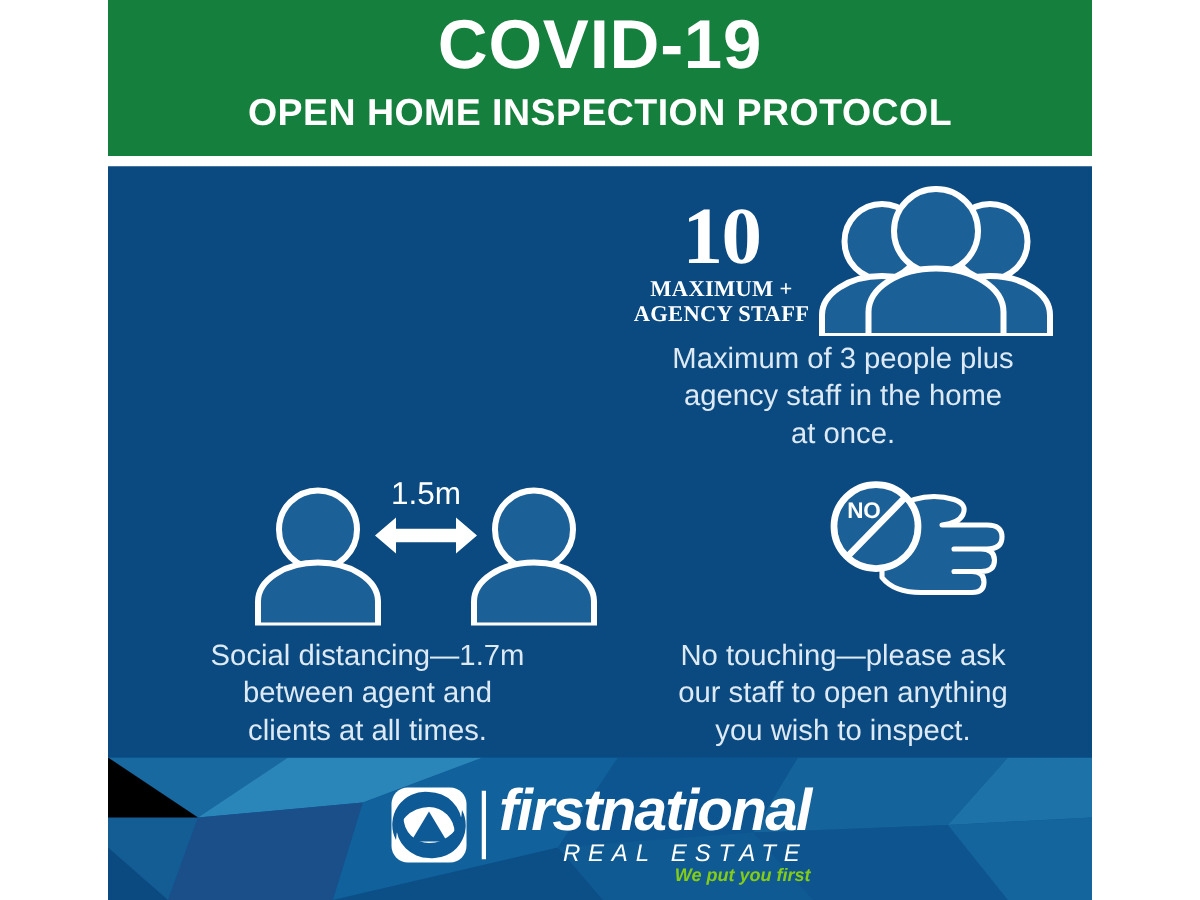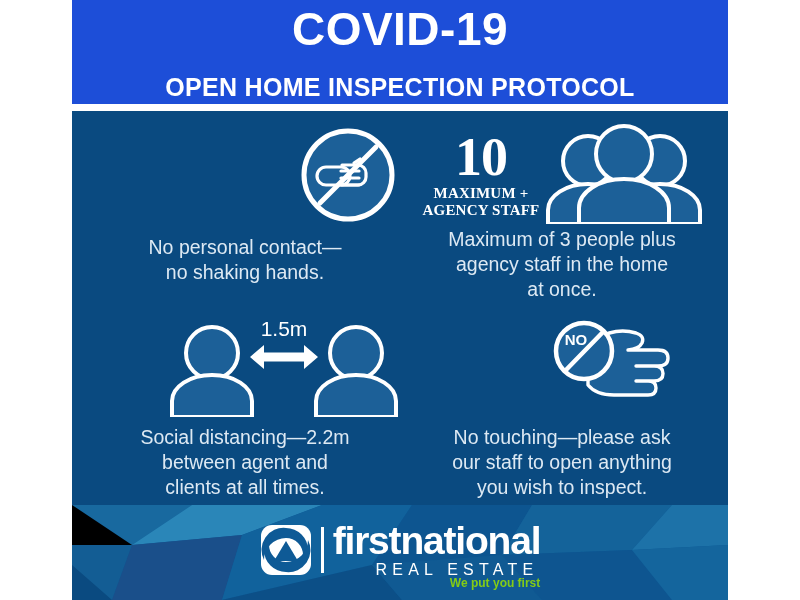--- a/index.html
+++ b/index.html
@@ -24,35 +24,35 @@
     background: #0a4a80;
     overflow: hidden;
   }
 
   
   .header {
     position: absolute;
     left: 0; top: 0;
     width: 100%;
     height: 104px;
-    background: #1d4ed8;
+    background: #15803d;
     text-align: center;
   }
   .title {
     margin: 0;
     padding-top: 5px;
     font-size: 46px;
     font-weight: bold;
     letter-spacing: 0.5px;
     color: #ffffff;
     line-height: 1.05;
     font-family: "Liberation Sans", sans-serif;
   }
   .subtitle {
-    margin: 16px;
+    margin: 4px;
     padding-top: 4px;
     font-size: 25px;
     font-weight: bold;
     letter-spacing: 0.3px;
     color: #ffffff;
     font-family: "Liberation Sans", sans-serif;
   }
   .header-rule {
     position: absolute;
     left: 0;
@@ -155,20 +155,21 @@
     height: 100%;
     display: flex;
     align-items: center;
     justify-content: center;
   }
   .logo-inner {
     display: flex;
     align-items: center;
     gap: 9px;
     transform: translateY(-3px);
+    font-style: italic;
   }
   .logo-text-block {
     position: relative;
     color: #ffffff;
     line-height: 1;
   }
   .logo-word {
     font-size: 39px;
     font-weight: bold;
     letter-spacing: -1.2px;
@@ -200,39 +201,20 @@
 <div class="poster">
 
   <div class="header">
     <h1 class="title">COVID-19</h1>
     <h2 class="subtitle">OPEN HOME INSPECTION PROTOCOL</h2>
   </div>
   <div class="header-rule"></div>
 
   <div class="content">
 
-    <div class="cell cell-contact">
-      <div class="icon-slot">
-        <svg width="104" height="104" viewBox="0 0 104 104">
-          <circle cx="52" cy="52" r="44" fill="#1c6098"></circle>
-          <circle cx="52" cy="52" r="44" fill="none" stroke="#ffffff" stroke-width="5"></circle>
-          <g fill="none" stroke="#ffffff" stroke-width="3.2" stroke-linejoin="round" stroke-linecap="round">
-            <path d="M30 44 h15 a9 9 0 0 1 0 18 H30 a9 9 0 0 1 0 -18 Z"></path>
-            <path d="M46 42 h16 a8 8 0 0 1 8 8 v4 a8 8 0 0 1 -8 8 H46"></path>
-            <path d="M45 48 h18"></path>
-            <path d="M45 55 h18"></path>
-            <path d="M45 62 h18"></path>
-            <path d="M58 40 l6 -4"></path>
-          </g>
-          <line x1="24" y1="80" x2="80" y2="24" stroke="#ffffff" stroke-width="5" stroke-linecap="round"></line>
-        </svg>
-      </div>
-      <div class="cell-caption">No personal contact—
-no shaking hands.</div>
-    </div>
 
     <div class="cell cell-max">
       <div class="max-row">
         <div class="max-num-block">
           <span class="max-number">10</span>
           <span class="max-label">MAXIMUM +
 AGENCY STAFF</span>
         </div>
         <svg width="156" height="100" viewBox="0 0 156 100">
           <g fill="#1c6098" stroke="#ffffff" stroke-width="4">
@@ -258,21 +240,21 @@
             <path d="M4 106 v-16 a40 26 0 0 1 80 0 v16 Z"></path>
             <circle cx="188" cy="42" r="26"></circle>
             <path d="M148 106 v-16 a40 26 0 0 1 80 0 v16 Z"></path>
           </g>
           <text x="116" y="25" text-anchor="middle" fill="#ffffff" font-family="Liberation Sans, sans-serif" font-size="21">1.5m</text>
           <g fill="#ffffff">
             <path d="M82 46 L96 34 L96 41.5 L136 41.5 L136 34 L150 46 L136 58 L136 50.5 L96 50.5 L96 58 Z"></path>
           </g>
         </svg>
       </div>
-      <div class="cell-caption">Social distancing—2.2m
+      <div class="cell-caption">Social distancing—1.7m
 between agent and
 clients at all times.</div>
     </div>
 
     <div class="cell cell-touch">
       <div class="icon-slot">
         <svg width="186" height="106" viewBox="0 0 186 106">
 
           <g fill="#1c6098" stroke="#ffffff" stroke-width="3.4" stroke-linejoin="round" stroke-linecap="round">
             <path d="M60 28 q20 -12 40 -6 q9 3 6 10 q-3 6 -14 7

